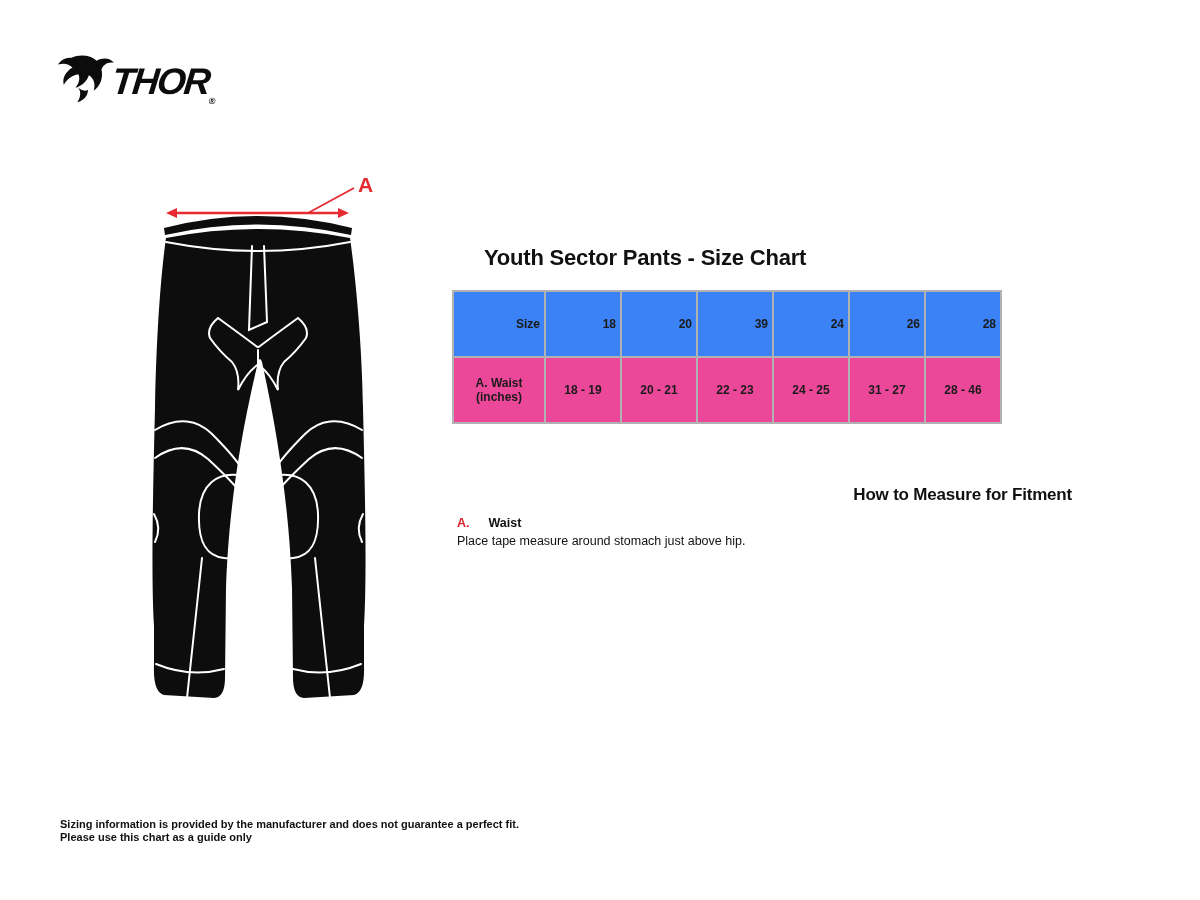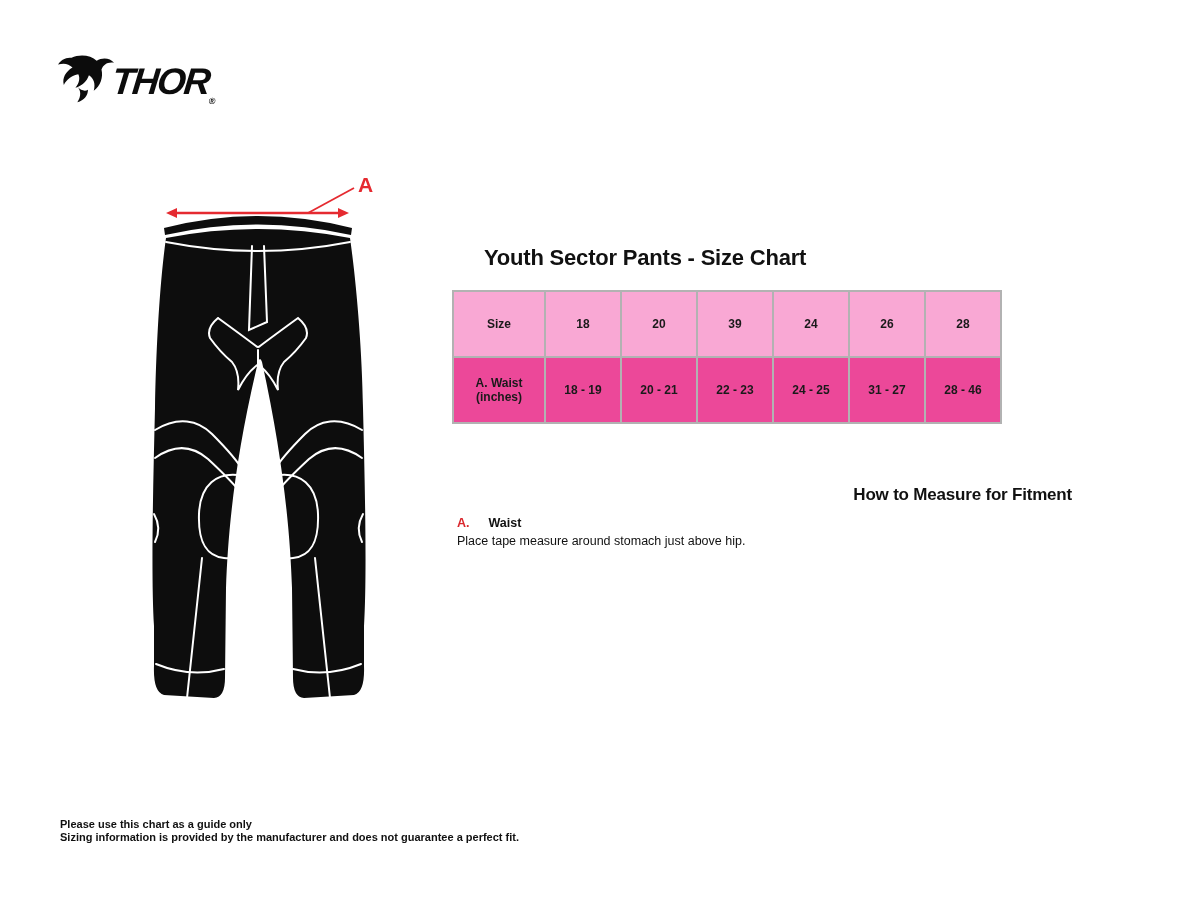--- a/index.html
+++ b/index.html
@@ -14,21 +14,21 @@
 
   
   .figure { position:absolute; left:140px; top:158px; width:240px; height:562px; }
 
   
   .content { position:absolute; left:452px; top:240px; width:620px; }
   .chart-title { font-size:22px; font-weight:bold; letter-spacing:-0.2px; margin-top:5px;margin-left:32px; }
 
   table.size-chart { border-collapse:collapse; margin-top:19px; table-layout:fixed; }
   table.size-chart td { border:2px solid #b2b2b2; text-align:center; vertical-align:middle; font-size:12px; font-weight:bold; color:#1a1a1a; height:66px; padding:0 4px; }
-  table.size-chart tr.hdr td { background:#f9a8d4; }
+  table.size-chart tr.hdr td { background:#3b82f6;text-align:right; }
   table.size-chart tr.val td { background:#ec4899; }
   td.c0 { width:92px; }
   td.cn { width:76px; }
 
   .measure { margin-top:61px; }
   .measure-title { font-size:17px; font-weight:bold; letter-spacing:-0.2px;text-align:right; }
   .measure-item { margin-top:9px; margin-left:5px; font-size:12.5px; line-height:18px; }
   .measure-key { color:#d9252b; font-weight:bold; }
   .measure-name { font-weight:bold; margin-left:19px; }
   .measure-desc { font-size:12.5px; margin-left:5px; line-height:18px; color:#111; }
@@ -140,17 +140,17 @@
     <div class="measure">
       <div class="measure-title">How to Measure for Fitment</div>
       <div class="measure-item">
         <span class="measure-key">A.</span><span class="measure-name">Waist</span>
       </div>
       <div class="measure-desc">Place tape measure around stomach just above hip.</div>
     </div>
   </div>
 
   <div class="footnote">
+    <div>Sizing information is provided by the manufacturer and does not guarantee a perfect fit.</div>
     <div>Please use this chart as a guide only</div>
-    <div>Sizing information is provided by the manufacturer and does not guarantee a perfect fit.</div>
   </div>
 
 </div>
 
 </body></html>

